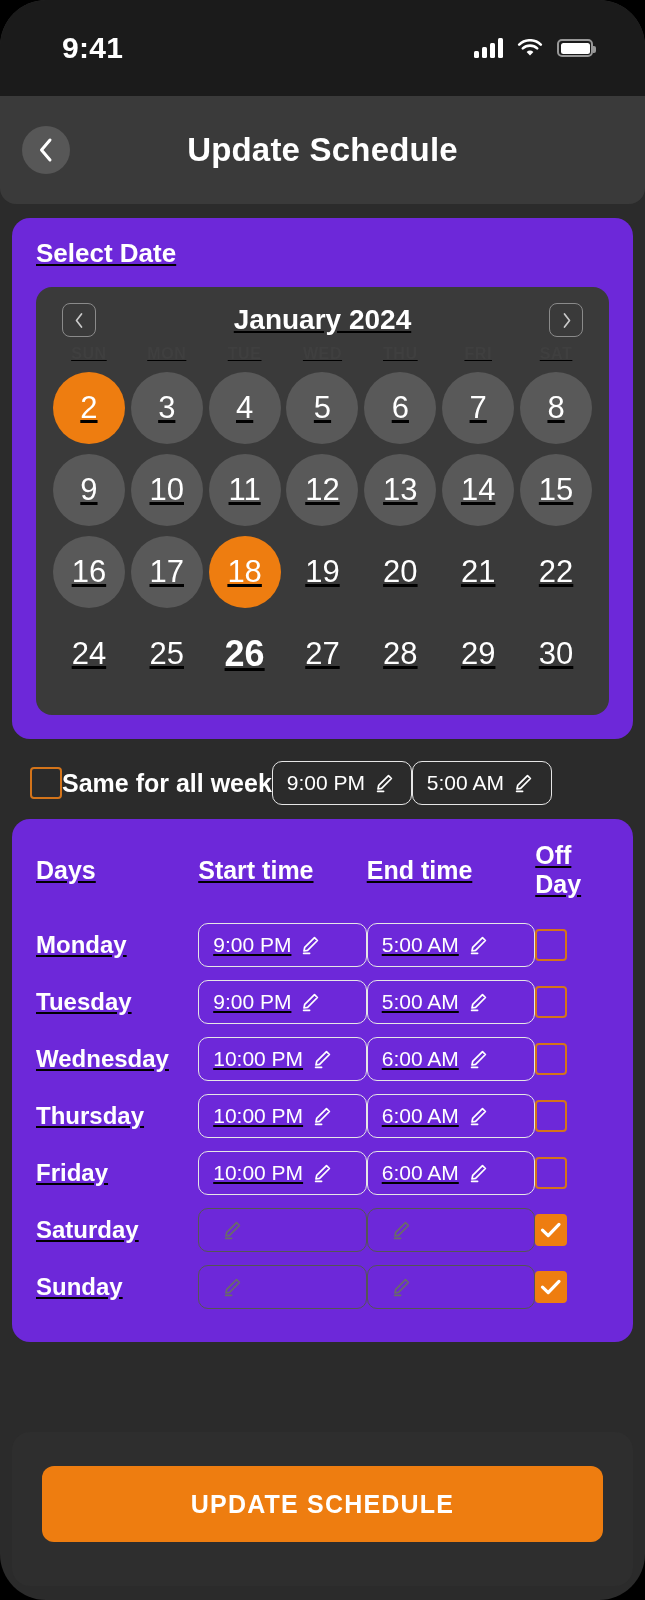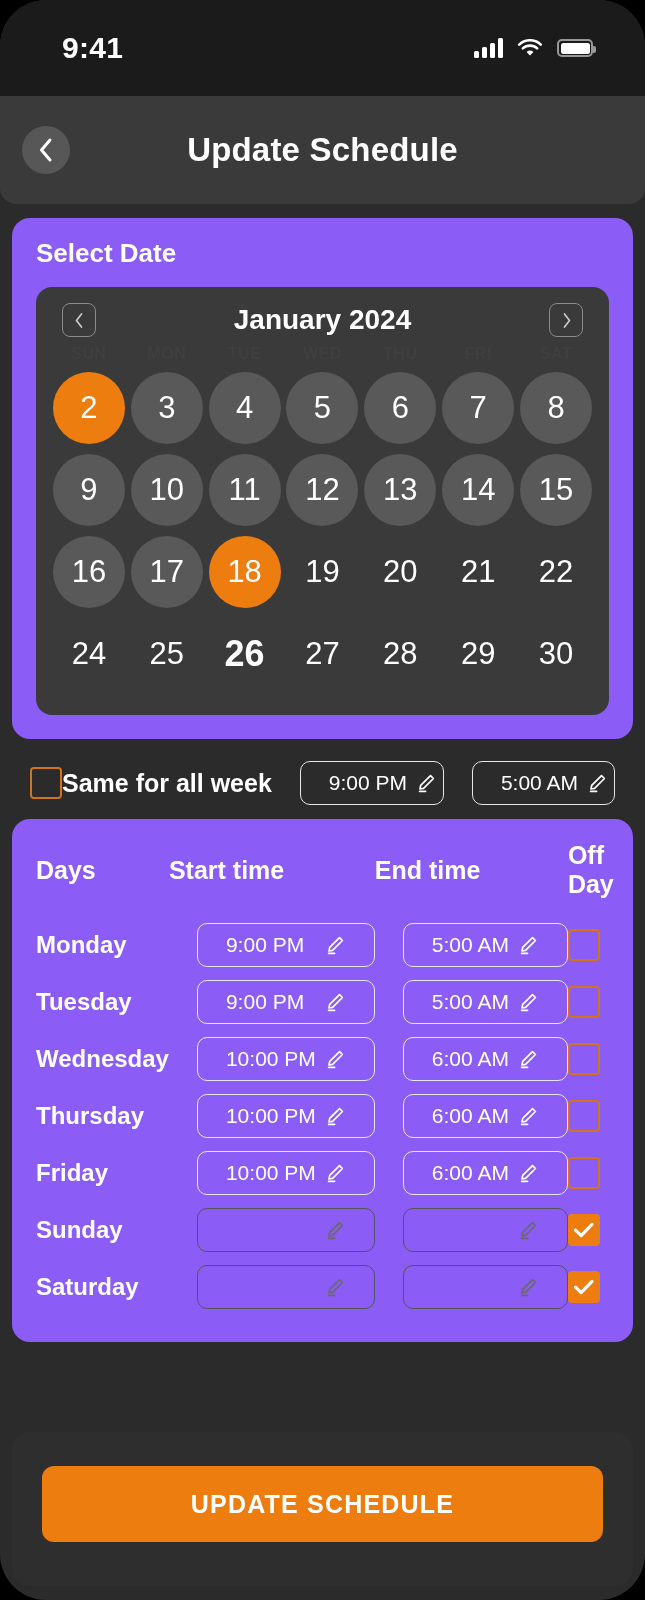--- a/index.html
+++ b/index.html
@@ -92,24 +92,25 @@
     left: 0; right: 0;
     text-align: center;
     color: #ffffff;
     font-size: 33px;
     font-weight: bold;
     letter-spacing: 0.2px;
   }
 
   
   .card {
-    background: #8b5cf6;
+    background: #6d28d9;
     border-radius: 18px;
     margin: 14px 12px 0 12px;
     padding: 20px 24px 24px 24px;
+    text-decoration: underline;
   }
   .card-title {
     color: #ffffff;
     font-size: 26px;
     font-weight: bold;
     margin-bottom: 18px;
   }
 
   
   .calendar {
@@ -190,25 +191,23 @@
     font-size: 25px;
     font-weight: bold;
     white-space: nowrap;
   }
   .time-box {
     border: 1.5px solid #e6e6e6;
     border-radius: 10px;
     height: 44px;
     display: flex;
     align-items: center;
-    justify-content: space-between;
     gap: 8px;
-    padding: 0 28px;
+    padding: 0 14px;
     min-width: 140px;
-    margin-left: 28px;
   }
   .time-box span.tval { color: #ffffff; font-size: 21px; white-space: nowrap; }
   .time-box.disabled { border-color: #555555; }
   .time-box.disabled span.tval { color: transparent; }
 
   
   .days-card { padding: 22px 24px 26px 24px; }
   .days-table { width: 100%; border-collapse: collapse; }
   .days-table th {
     color: #ffffff;
@@ -593,21 +592,21 @@
                   </svg>
                 </span>
               </div>
             </td>
             <td class="col-off">
               <div class="cb"></div>
             </td>
           </tr>
           <tr>
             <td class="col-day">
-              <div class="day-name">Sunday</div>
+              <div class="day-name">Saturday</div>
             </td>
             <td class="col-start">
               <div class="time-box disabled">
                 <span class="tval"></span>
                 <span>
                   <svg width="22" height="22" viewBox="0 0 22 22">
                     <path d="M15.5 3.6 L18.4 6.5 L8.6 16.3 L5.0 17.0 L5.7 13.4 Z" stroke="#6a6a6a" stroke-width="1.7" fill="none" stroke-linejoin="round"></path>
                     <path d="M4.6 19.3 L10.6 19.3" stroke="#6a6a6a" stroke-width="1.7" stroke-linecap="round"></path>
                   </svg>
                 </span>
@@ -627,21 +626,21 @@
             <td class="col-off">
               <div class="cb checked">
                 <svg width="22" height="18" viewBox="0 0 22 18">
                   <path d="M2.5 9.2 L8.2 14.6 L19 3.4" stroke="#ffffff" stroke-width="3.2" fill="none" stroke-linecap="round" stroke-linejoin="round"></path>
                 </svg>
               </div>
             </td>
           </tr>
           <tr>
             <td class="col-day">
-              <div class="day-name">Saturday</div>
+              <div class="day-name">Sunday</div>
             </td>
             <td class="col-start">
               <div class="time-box disabled">
                 <span class="tval"></span>
                 <span>
                   <svg width="22" height="22" viewBox="0 0 22 22">
                     <path d="M15.5 3.6 L18.4 6.5 L8.6 16.3 L5.0 17.0 L5.7 13.4 Z" stroke="#6a6a6a" stroke-width="1.7" fill="none" stroke-linejoin="round"></path>
                     <path d="M4.6 19.3 L10.6 19.3" stroke="#6a6a6a" stroke-width="1.7" stroke-linecap="round"></path>
                   </svg>
                 </span>

